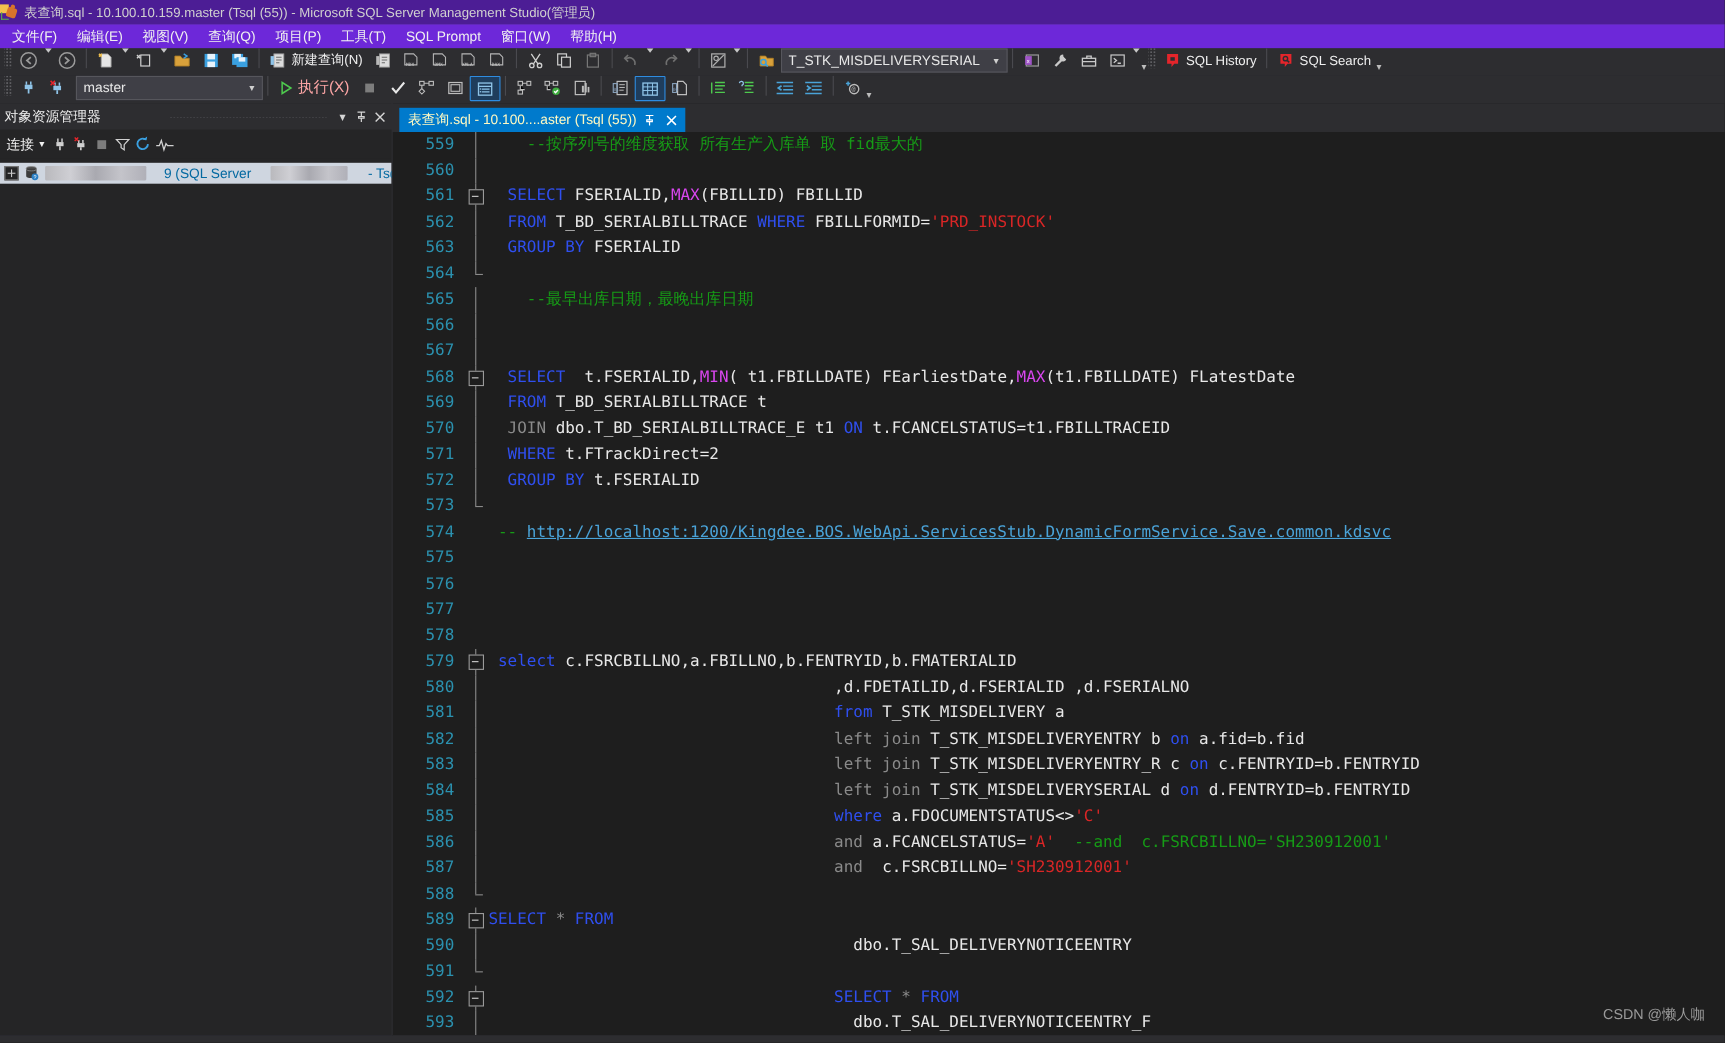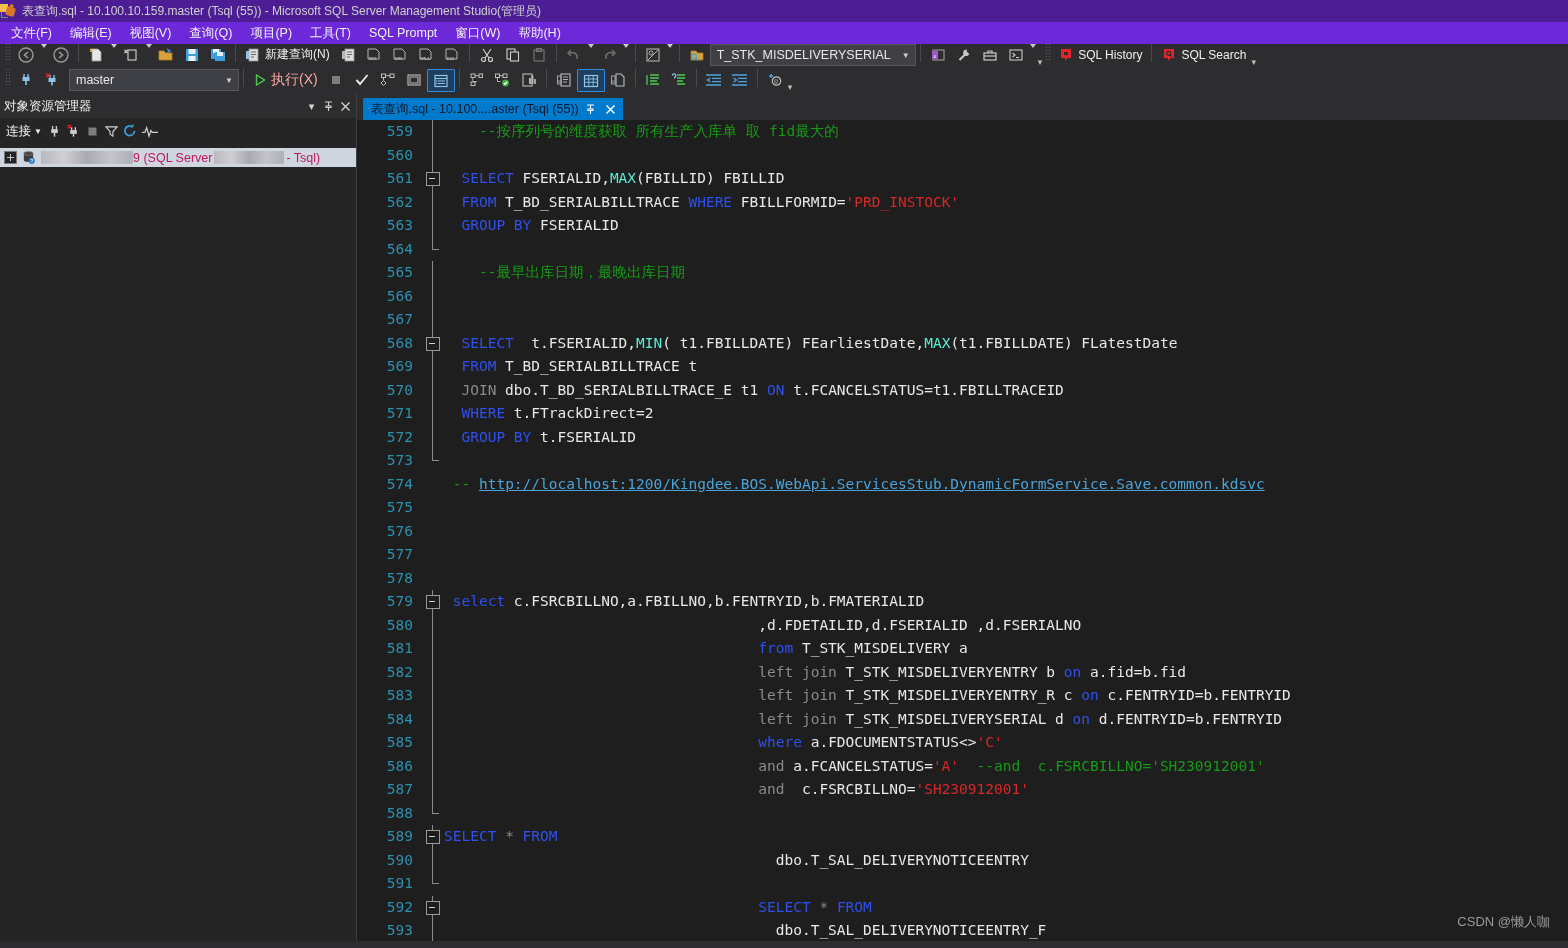--- a/index.html
+++ b/index.html
@@ -65,48 +65,48 @@
       color:#d4d4d4;font-size:11px;cursor:default;}
   .oe-toolbar{height:26px;display:flex;align-items:center;background:#252526;padding-left:4px;gap:2px;}
   .conn-btn{display:flex;align-items:center;color:#f0f0f0;font-size:12.5px;padding:0 2px;cursor:default;}
   .oe-tree{flex:1;overflow:hidden;background:#252526;padding-top:4px;}
   .tree-row{display:flex;align-items:center;height:19px;padding-left:4px;cursor:default;}
   .tree-row.sel{background:#cfd6e0;}
   .exp-box{width:11px;height:11px;border:1px solid #7a7a7a;display:flex;align-items:center;
       justify-content:center;margin-right:4px;flex:none;background:#252526;position:relative;}
   .exp-box:before{content:"";position:absolute;width:7px;height:1px;background:#c8c8c8;}
   .exp-box:after{content:"";position:absolute;width:1px;height:7px;background:#c8c8c8;}
-  .tree-label{font-size:12.5px;color:#be185d;white-space:nowrap;display:flex;align-items:center;gap:0;}
+  .tree-label{font-size:12.5px;color:#0369a1;white-space:nowrap;display:flex;align-items:center;gap:16px;}
   .redact{display:inline-block;height:13px;border-radius:1px;vertical-align:middle;
      background:linear-gradient(90deg,#b9b9bd,#cfcfd4,#a9a9b0,#c4c4ca,#b0b0b8);
      filter:blur(0.6px);}
 
   
   .editor-wrap{flex:1;display:flex;flex-direction:column;min-width:0;background:#1e1e1e;}
   .tabstrip{height:26px;background:#2d2d30;display:flex;align-items:flex-end;padding-left:6px;}
   .doctab{height:22px;background:#007acc;display:flex;align-items:center;padding:0 4px 0 8px;
-      color:#0f172a;font-size:12.5px;white-space:nowrap;cursor:default;gap:6px;}
+      color:#fef9c3;font-size:12.5px;white-space:nowrap;cursor:default;gap:6px;}
   .tab-pin,.tab-close{width:14px;text-align:center;font-size:11px;color:#fff;cursor:default;}
   .tab-close{font-size:12px;}
   .editor{flex:1;position:relative;overflow:hidden;background:#1e1e1e;
       font-family:"DejaVu Sans Mono","Liberation Mono",monospace;font-size:14.5px;}
   .code-line{display:flex;align-items:flex-start;height:23.5px;white-space:pre;}
   .gutter{width:56px;flex:none;text-align:right;padding-right:9px;color:#2b91af;
       font-size:14.5px;line-height:23.5px;user-select:none;}
   .fold{width:22px;flex:none;position:relative;height:23.5px;}
   .fold .vline{position:absolute;left:10px;top:0;bottom:0;width:1px;background:#8a8a8a;}
   .fold .vhalf-top{position:absolute;left:10px;top:0;height:11px;width:1px;background:#8a8a8a;}
   .fold .endtick{position:absolute;left:10px;top:11px;width:7px;height:1px;background:#8a8a8a;}
   .fold .box{position:absolute;left:4px;top:5px;width:12px;height:12px;border:1px solid #9a9a9a;
       background:#1e1e1e;}
   .fold .box:before{content:"";position:absolute;left:2px;top:5px;width:6px;height:1px;background:#d0d0d0;}
   .ctext{line-height:23.5px;color:#e8e8e8;}
   .k{color:#2f4fef;}        
   .kg{color:#8a8a8a;}       
-  .fn{color:#5eead4;}       
+  .fn{color:#d946ef;}       
   .str{color:#d92626;}      
   .cm{color:#169b16;}       
   .lnk{color:#4aa3d8;text-decoration:underline;}
   .op{color:#e8e8e8;}
   .watermark{position:absolute;right:18px;bottom:10px;color:#9a9a9a;font-size:13px;
       font-family:"Liberation Sans",sans-serif;}
 </style>
 </head>
 <body>
 

